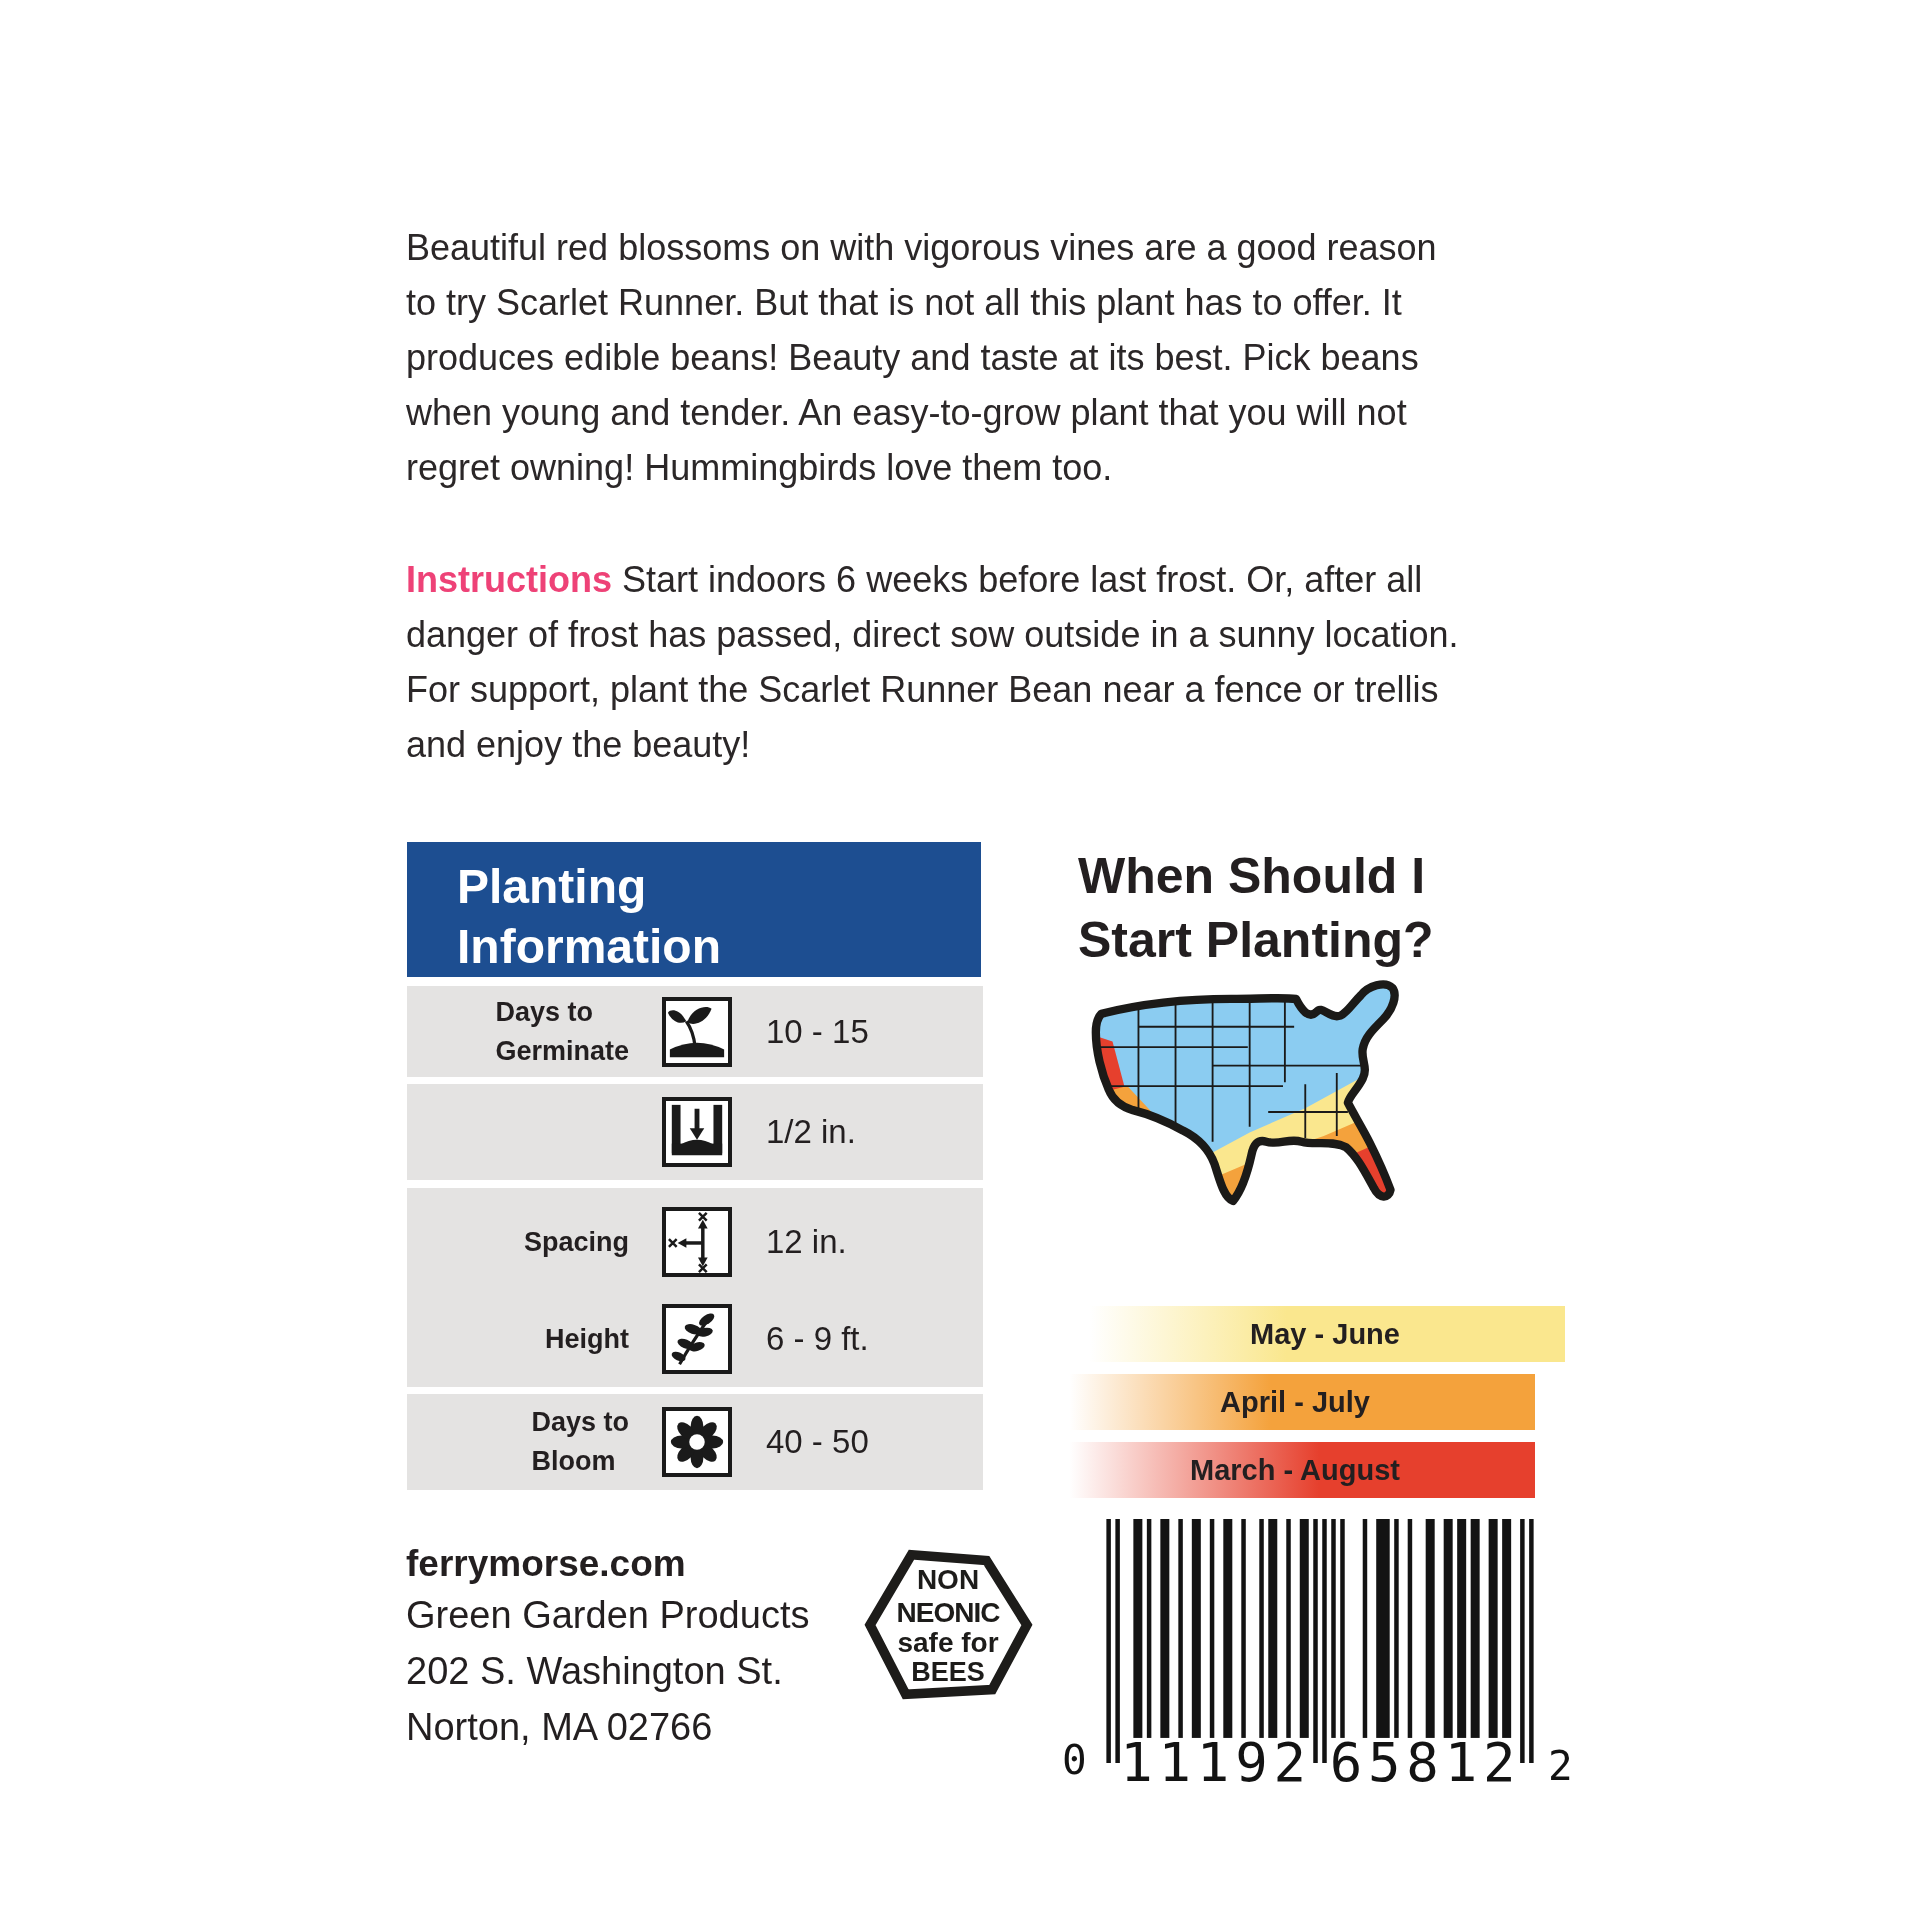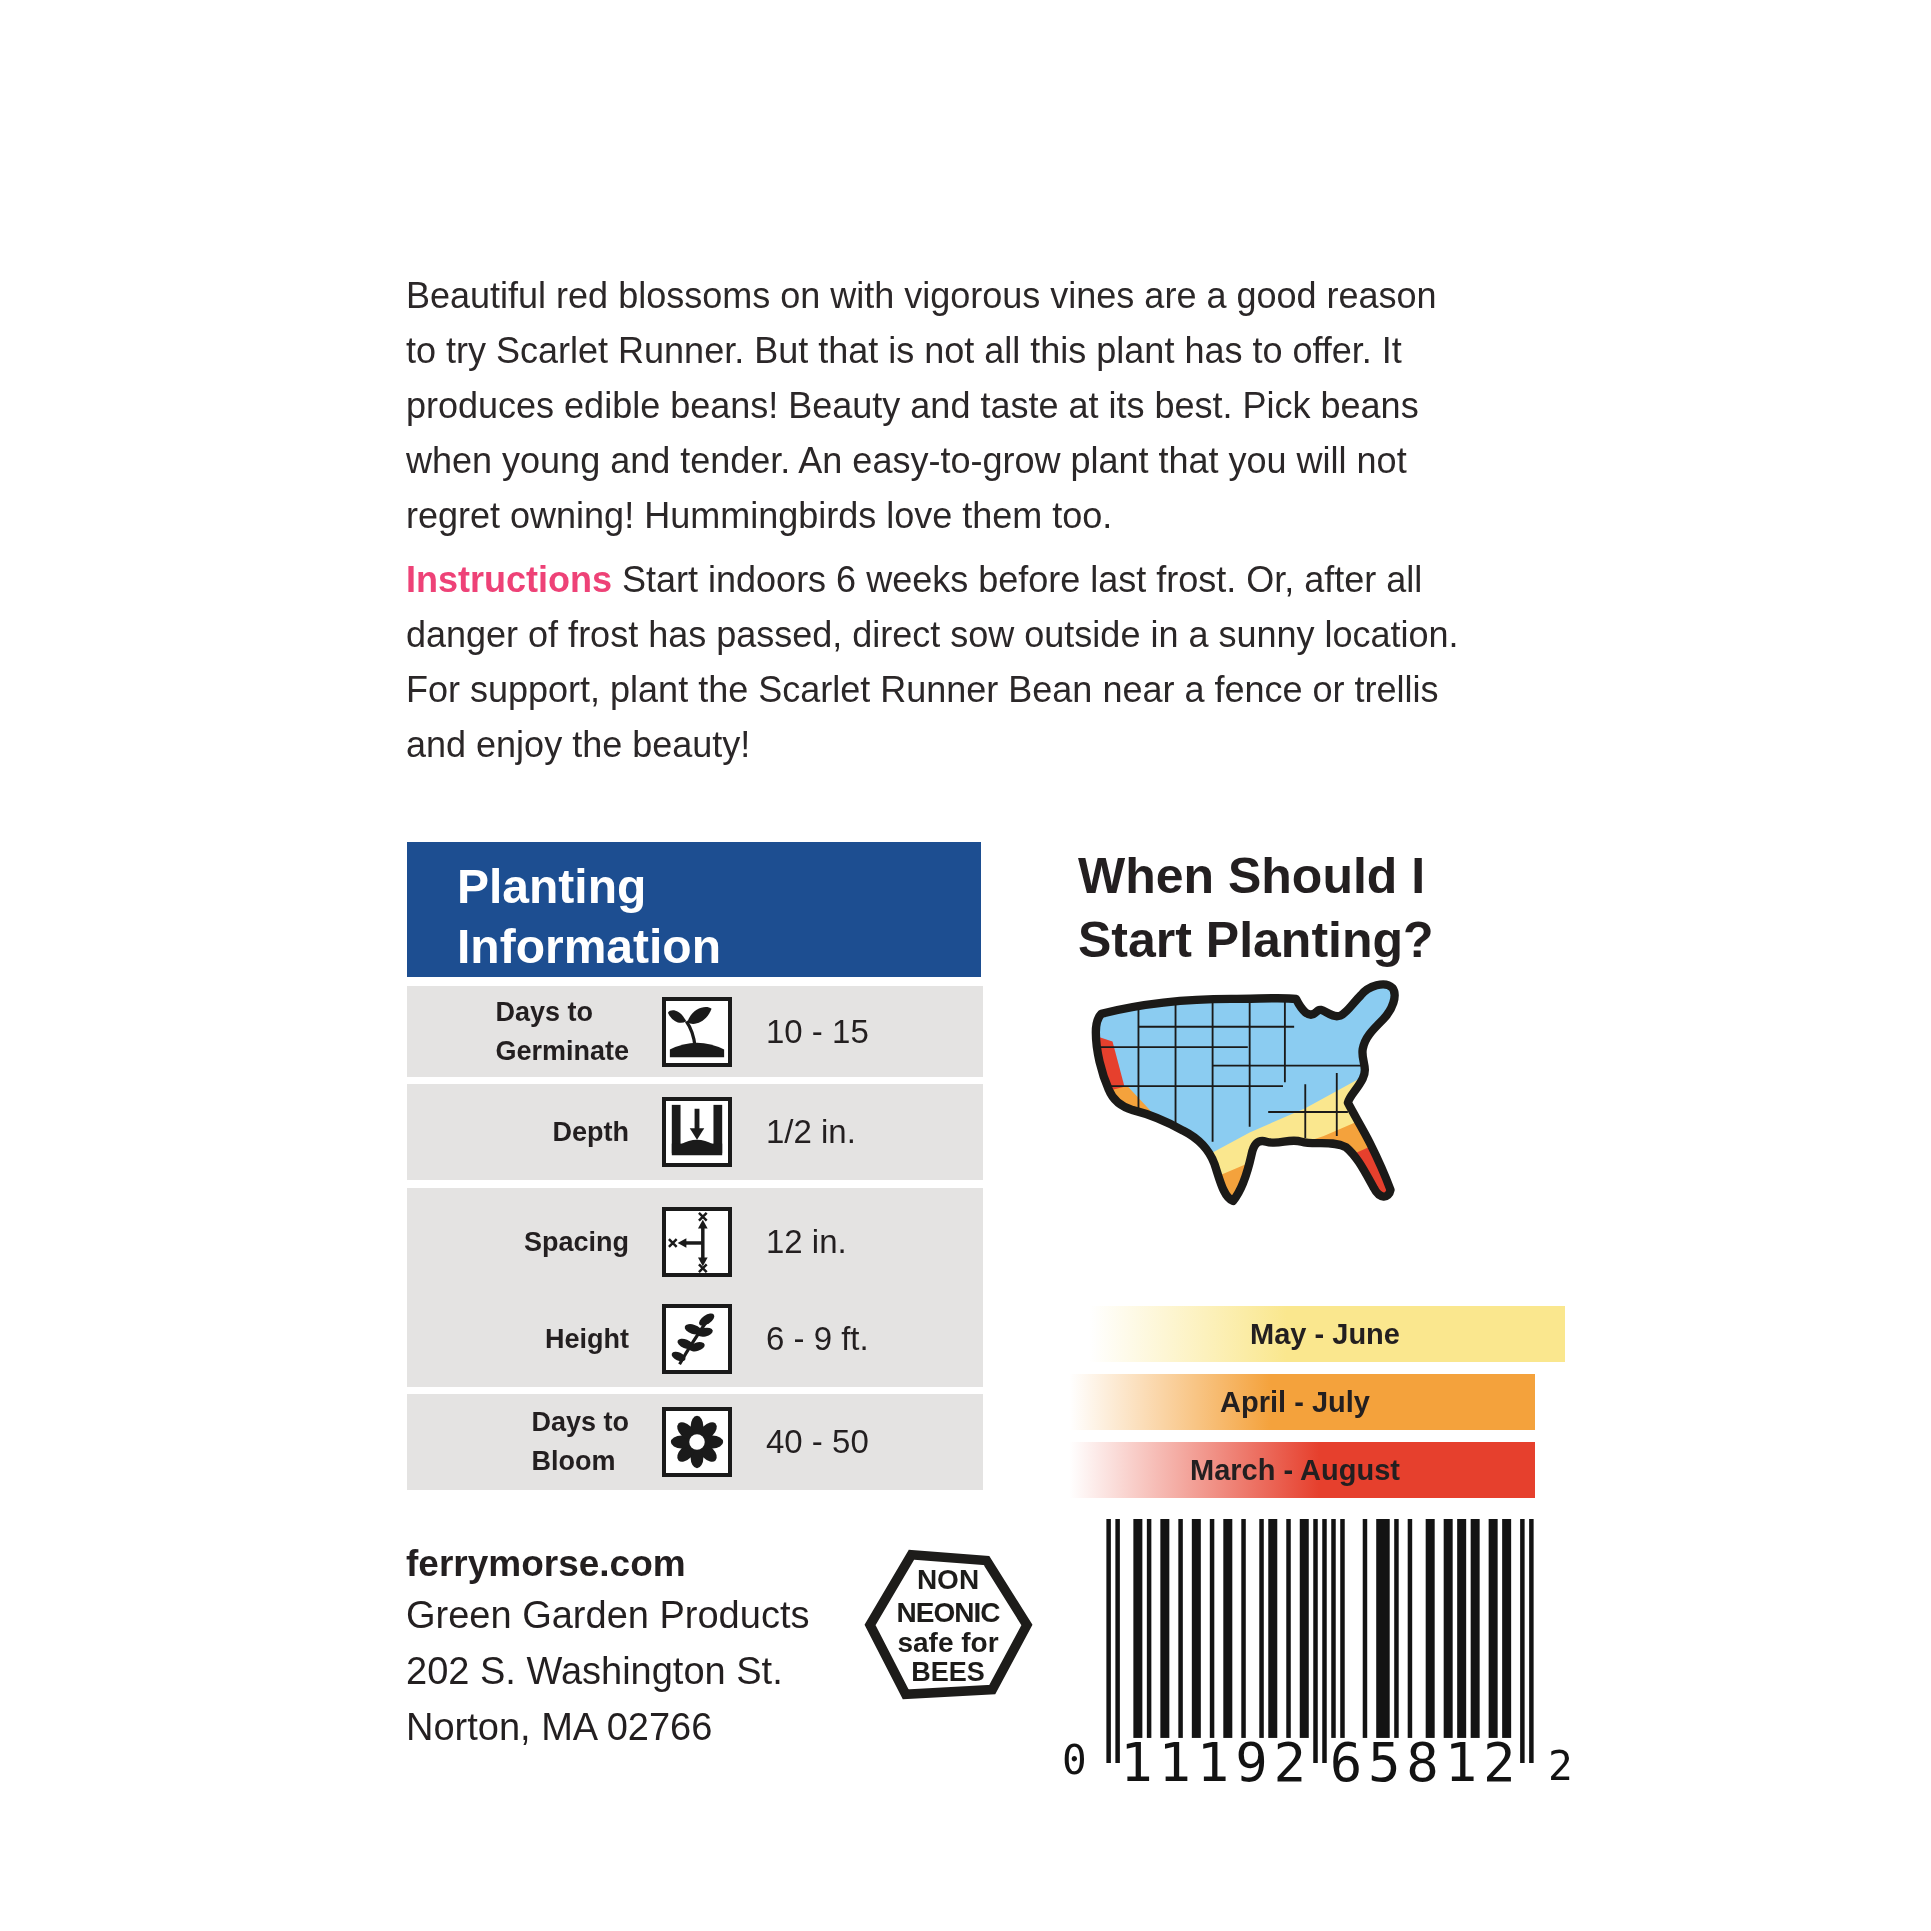--- a/index.html
+++ b/index.html
@@ -51,21 +51,21 @@
   .bc-small{font-size:41px;line-height:41px;}
   .bc-group{width:193px;text-align:center;}
   svg .ink{fill:#1a1a1a;}
   svg .stroke-ink{stroke:#1a1a1a;fill:none;}
 </style>
 </head>
 <body>
 
 <div class="page">
 
-  <p class="para abs" style="left:406px;top:220px;width:1274px;margin-top:48px;">Beautiful red blossoms on with vigorous vines are a good reason
+  <p class="para abs" style="left:406px;top:220px;width:1274px;">Beautiful red blossoms on with vigorous vines are a good reason
 to try Scarlet Runner. But that is not all this plant has to offer. It
 produces edible beans! Beauty and taste at its best. Pick beans
 when young and tender. An easy-to-grow plant that you will not
 regret owning! Hummingbirds love them too.</p>
 
   <p class="para abs" style="left:406px;top:552px;width:1274px;"><span class="pink">Instructions</span><span> Start indoors 6 weeks before last frost. Or, after all
 danger of frost has passed, direct sow outside in a sunny location.
 For support, plant the Scarlet Runner Bean near a fence or trellis
 and enjoy the beauty!</span></p>
 
@@ -81,21 +81,20 @@
           <path class="ink" d="M4 50 Q32 36 60 50 L60 58 L4 58 Z"></path>
           <path class="stroke-ink" d="M30 47 C29 38 26 28 21 21" stroke-width="3.4"></path>
           <path class="ink" d="M21 21 C14 8 5 8 2 12 C6 21 14 25 21 21 Z"></path>
           <path class="ink" d="M22 22 C26 8 41 3 47 8 C43 20 30 27 22 22 Z"></path>
         </svg>
       </div>
       <div class="row-value">10 - 15</div>
     </div>
 
     <div class="info-row abs" style="left:0;top:242px;width:576px;height:96px;">
-      <div class="row-label">Depth</div>
       <div class="icon-box">
         <svg viewBox="0 0 64 64">
           <rect class="ink" x="6" y="4" width="9" height="50"></rect>
           <rect class="ink" x="49" y="4" width="9" height="50"></rect>
           <rect class="ink" x="6" y="44" width="52" height="12"></rect>
           <path class="ink" d="M15 45 Q32 35 49 45 Z"></path>
           <rect class="ink" x="29.5" y="8" width="5" height="22"></rect>
           <path class="ink" d="M24.5 28 L39.5 28 L32 40 Z"></path>
         </svg>
       </div>

